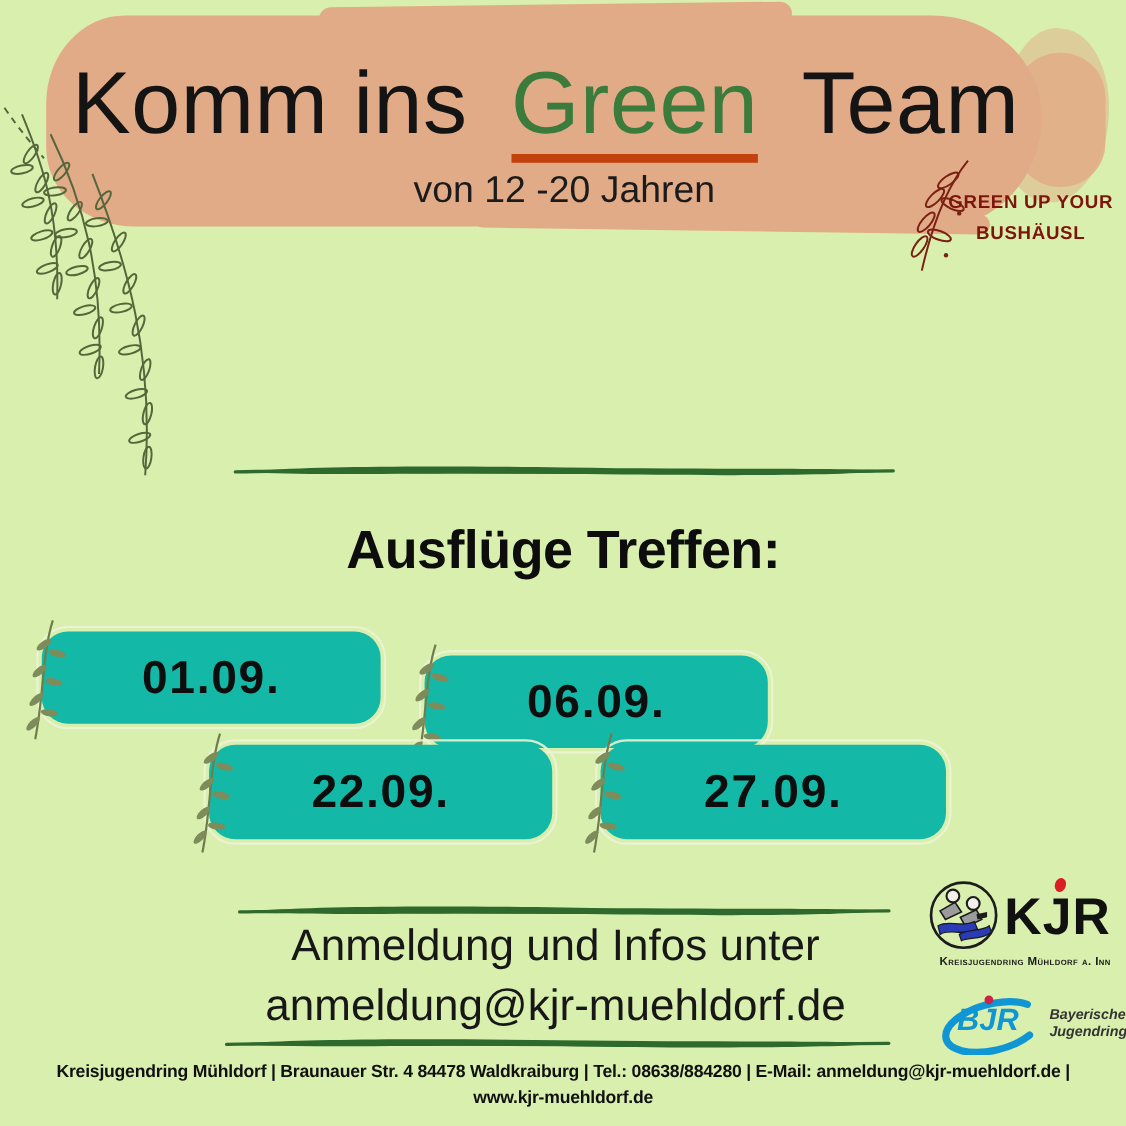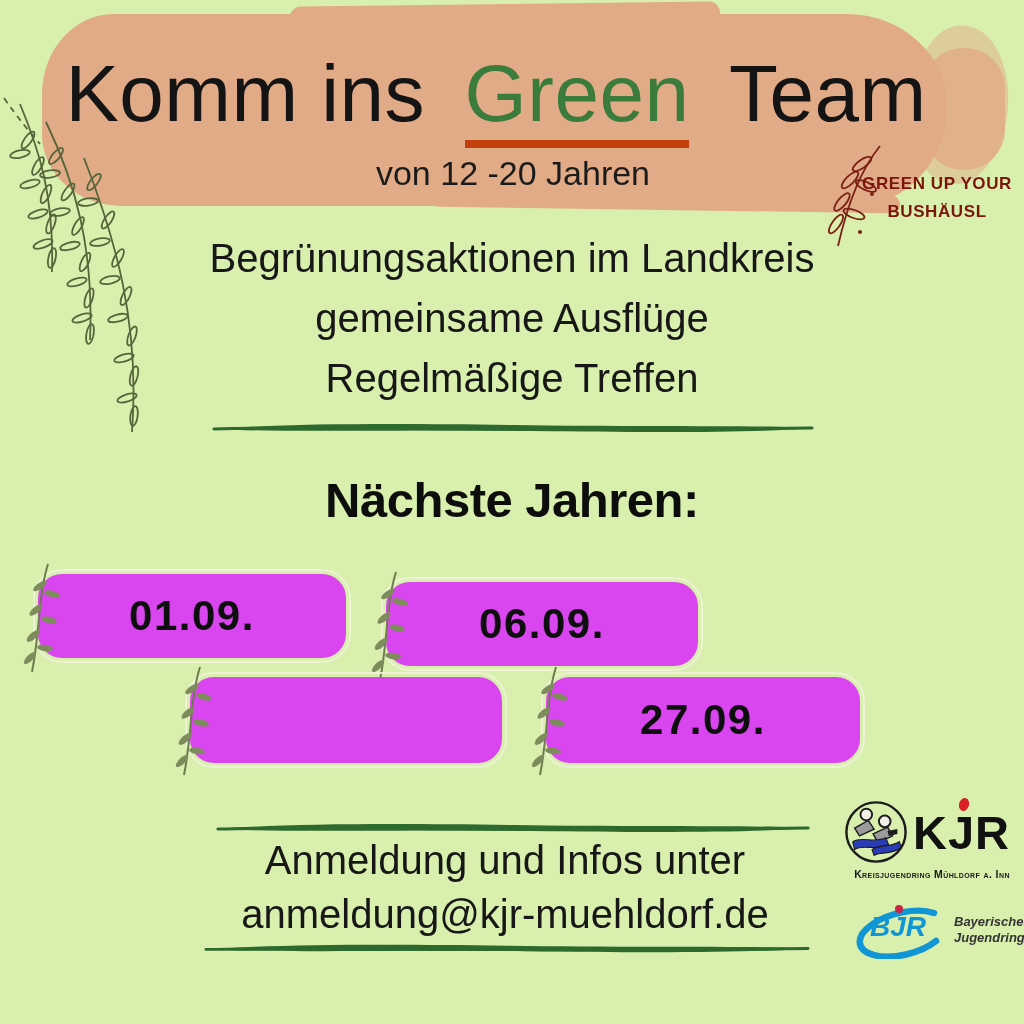--- a/index.html
+++ b/index.html
@@ -26,25 +26,25 @@
     letter-spacing:.6px;color:#7c150c;line-height:1.65;}
   
   .intro{left:12px;top:228px;width:1000px;text-align:center;font-size:40px;line-height:60px;font-weight:400;color:#171717;}
   
   .divider{display:block;}
   .d1{left:206px;top:420px;width:614px;height:16px;}
   .d2{left:210px;top:820px;width:606px;height:16px;}
   .d3{left:198px;top:941px;width:618px;height:15px;}
   
   .meet-heading{left:0;top:472px;width:1024px;text-align:center;font-size:49px;font-weight:800;letter-spacing:-0.5px;color:#0d0d0d;}
-  .pill{background:#d946ef;border-radius:24px;outline:2px solid rgba(236,243,214,.9);outline-offset:3px;
+  .pill{background:#14b8a6;border-radius:24px;outline:2px solid rgba(236,243,214,.9);outline-offset:3px;
     display:flex;align-items:center;justify-content:center;}
   .pill .date{font-size:42px;font-weight:800;letter-spacing:1.5px;color:#0e0e0e;}
   .p1{left:38px;top:574px;width:308px;height:84px;}
-  .p2{left:386px;top:582px;width:312px;height:84px;}
+  .p2{left:386px;top:596px;width:312px;height:84px;}
   .p3{left:712px;top:570px;width:304px;height:86px;}
   .p4{left:190px;top:677px;width:312px;height:86px;}
   .p5{left:546px;top:677px;width:314px;height:86px;}
   .sprig{position:absolute;left:-16px;top:-14px;width:44px;height:116px;}
   
   .contact{left:0;top:833px;width:1010px;text-align:center;font-size:40px;line-height:54px;font-weight:400;color:#171717;}
   
   .kjr{left:843px;top:799px;width:178px;}
   .kjr-row{display:flex;align-items:center;gap:4px;}
   .kjr-text{font-size:47px;font-weight:800;letter-spacing:1px;color:#111;line-height:1;display:flex;}
@@ -135,32 +135,27 @@
     <div>BUSHÄUSL</div>
   </div>
 
   <div class="abs title">
     <span class="title-seg">Komm ins</span>
     <span class="title-seg title-hl">Green</span>
     <span class="title-seg">Team</span>
   </div>
   <div class="abs subtitle">von 12 -20 Jahren</div>
 
-  <div class="abs intro">
-    <div>Begrünungsaktionen im Landkreis</div>
-    <div>gemeinsame Ausflüge</div>
-    <div>Regelmäßige Treffen</div>
-  </div>
 
   <svg class="abs divider d1" viewBox="0 0 620 16" preserveAspectRatio="none">
     <path d="M8 9 C70 4 170 3 310 5 C440 7 560 5 612 8 C570 12 470 13 330 11 C200 9 90 13 8 9 Z" fill="#2e6a2d"></path>
     <path d="M8 9 C120 6 250 12 612 8" stroke="#2e6a2d" stroke-width="3" fill="none" stroke-linecap="round"></path>
   </svg>
 
-  <div class="abs meet-heading">Nächste Jahren:</div>
+  <div class="abs meet-heading">Ausflüge Treffen:</div>
 
   <div class="abs pill p1">
     <svg class="sprig" viewBox="0 0 44 116">
       <path d="M26 4 C16 36 18 72 10 112" fill="none" stroke="#6e7d4e" stroke-width="2"></path>
       <g fill="#7e8c5c">
           <ellipse cx="0" cy="0" rx="8" ry="3.2" transform="translate(18,26) rotate(-35)"></ellipse>
           <ellipse cx="0" cy="0" rx="8" ry="3.2" transform="translate(30,34) rotate(15)"></ellipse>
           <ellipse cx="0" cy="0" rx="8" ry="3.2" transform="translate(14,50) rotate(-40)"></ellipse>
           <ellipse cx="0" cy="0" rx="8" ry="3.2" transform="translate(27,60) rotate(12)"></ellipse>
           <ellipse cx="0" cy="0" rx="8" ry="3.2" transform="translate(11,76) rotate(-42)"></ellipse>
@@ -194,20 +189,21 @@
       <g fill="#7e8c5c">
           <ellipse cx="0" cy="0" rx="8" ry="3.2" transform="translate(18,26) rotate(-35)"></ellipse>
           <ellipse cx="0" cy="0" rx="8" ry="3.2" transform="translate(30,34) rotate(15)"></ellipse>
           <ellipse cx="0" cy="0" rx="8" ry="3.2" transform="translate(14,50) rotate(-40)"></ellipse>
           <ellipse cx="0" cy="0" rx="8" ry="3.2" transform="translate(27,60) rotate(12)"></ellipse>
           <ellipse cx="0" cy="0" rx="8" ry="3.2" transform="translate(11,76) rotate(-42)"></ellipse>
           <ellipse cx="0" cy="0" rx="8" ry="3.2" transform="translate(23,88) rotate(8)"></ellipse>
           <ellipse cx="0" cy="0" rx="8" ry="3.2" transform="translate(8,98) rotate(-45)"></ellipse>
         </g>
     </svg>
+    <span class="date">22.09.</span>
   </div>
 
   <div class="abs pill p5">
     <svg class="sprig" viewBox="0 0 44 116">
       <path d="M26 4 C16 36 18 72 10 112" fill="none" stroke="#6e7d4e" stroke-width="2"></path>
       <g fill="#7e8c5c">
           <ellipse cx="0" cy="0" rx="8" ry="3.2" transform="translate(18,26) rotate(-35)"></ellipse>
           <ellipse cx="0" cy="0" rx="8" ry="3.2" transform="translate(30,34) rotate(15)"></ellipse>
           <ellipse cx="0" cy="0" rx="8" ry="3.2" transform="translate(14,50) rotate(-40)"></ellipse>
           <ellipse cx="0" cy="0" rx="8" ry="3.2" transform="translate(27,60) rotate(12)"></ellipse>
@@ -265,14 +261,18 @@
           <span class="bjr-j"><span>J</span><span class="jdot"></span></span>
           <span>R</span>
       </div>
     </div>
     <div class="bjr-caption">
       <div>Bayerischer</div>
       <div>Jugendring</div>
     </div>
   </div>
 
+  <div class="abs footer">
+    <div>Kreisjugendring Mühldorf | Braunauer Str. 4 84478 Waldkraiburg | Tel.: 08638/884280 | E-Mail: anmeldung@kjr-muehldorf.de |</div>
+    <div>www.kjr-muehldorf.de</div>
+  </div>
 
 </div>
 
 </body></html>

